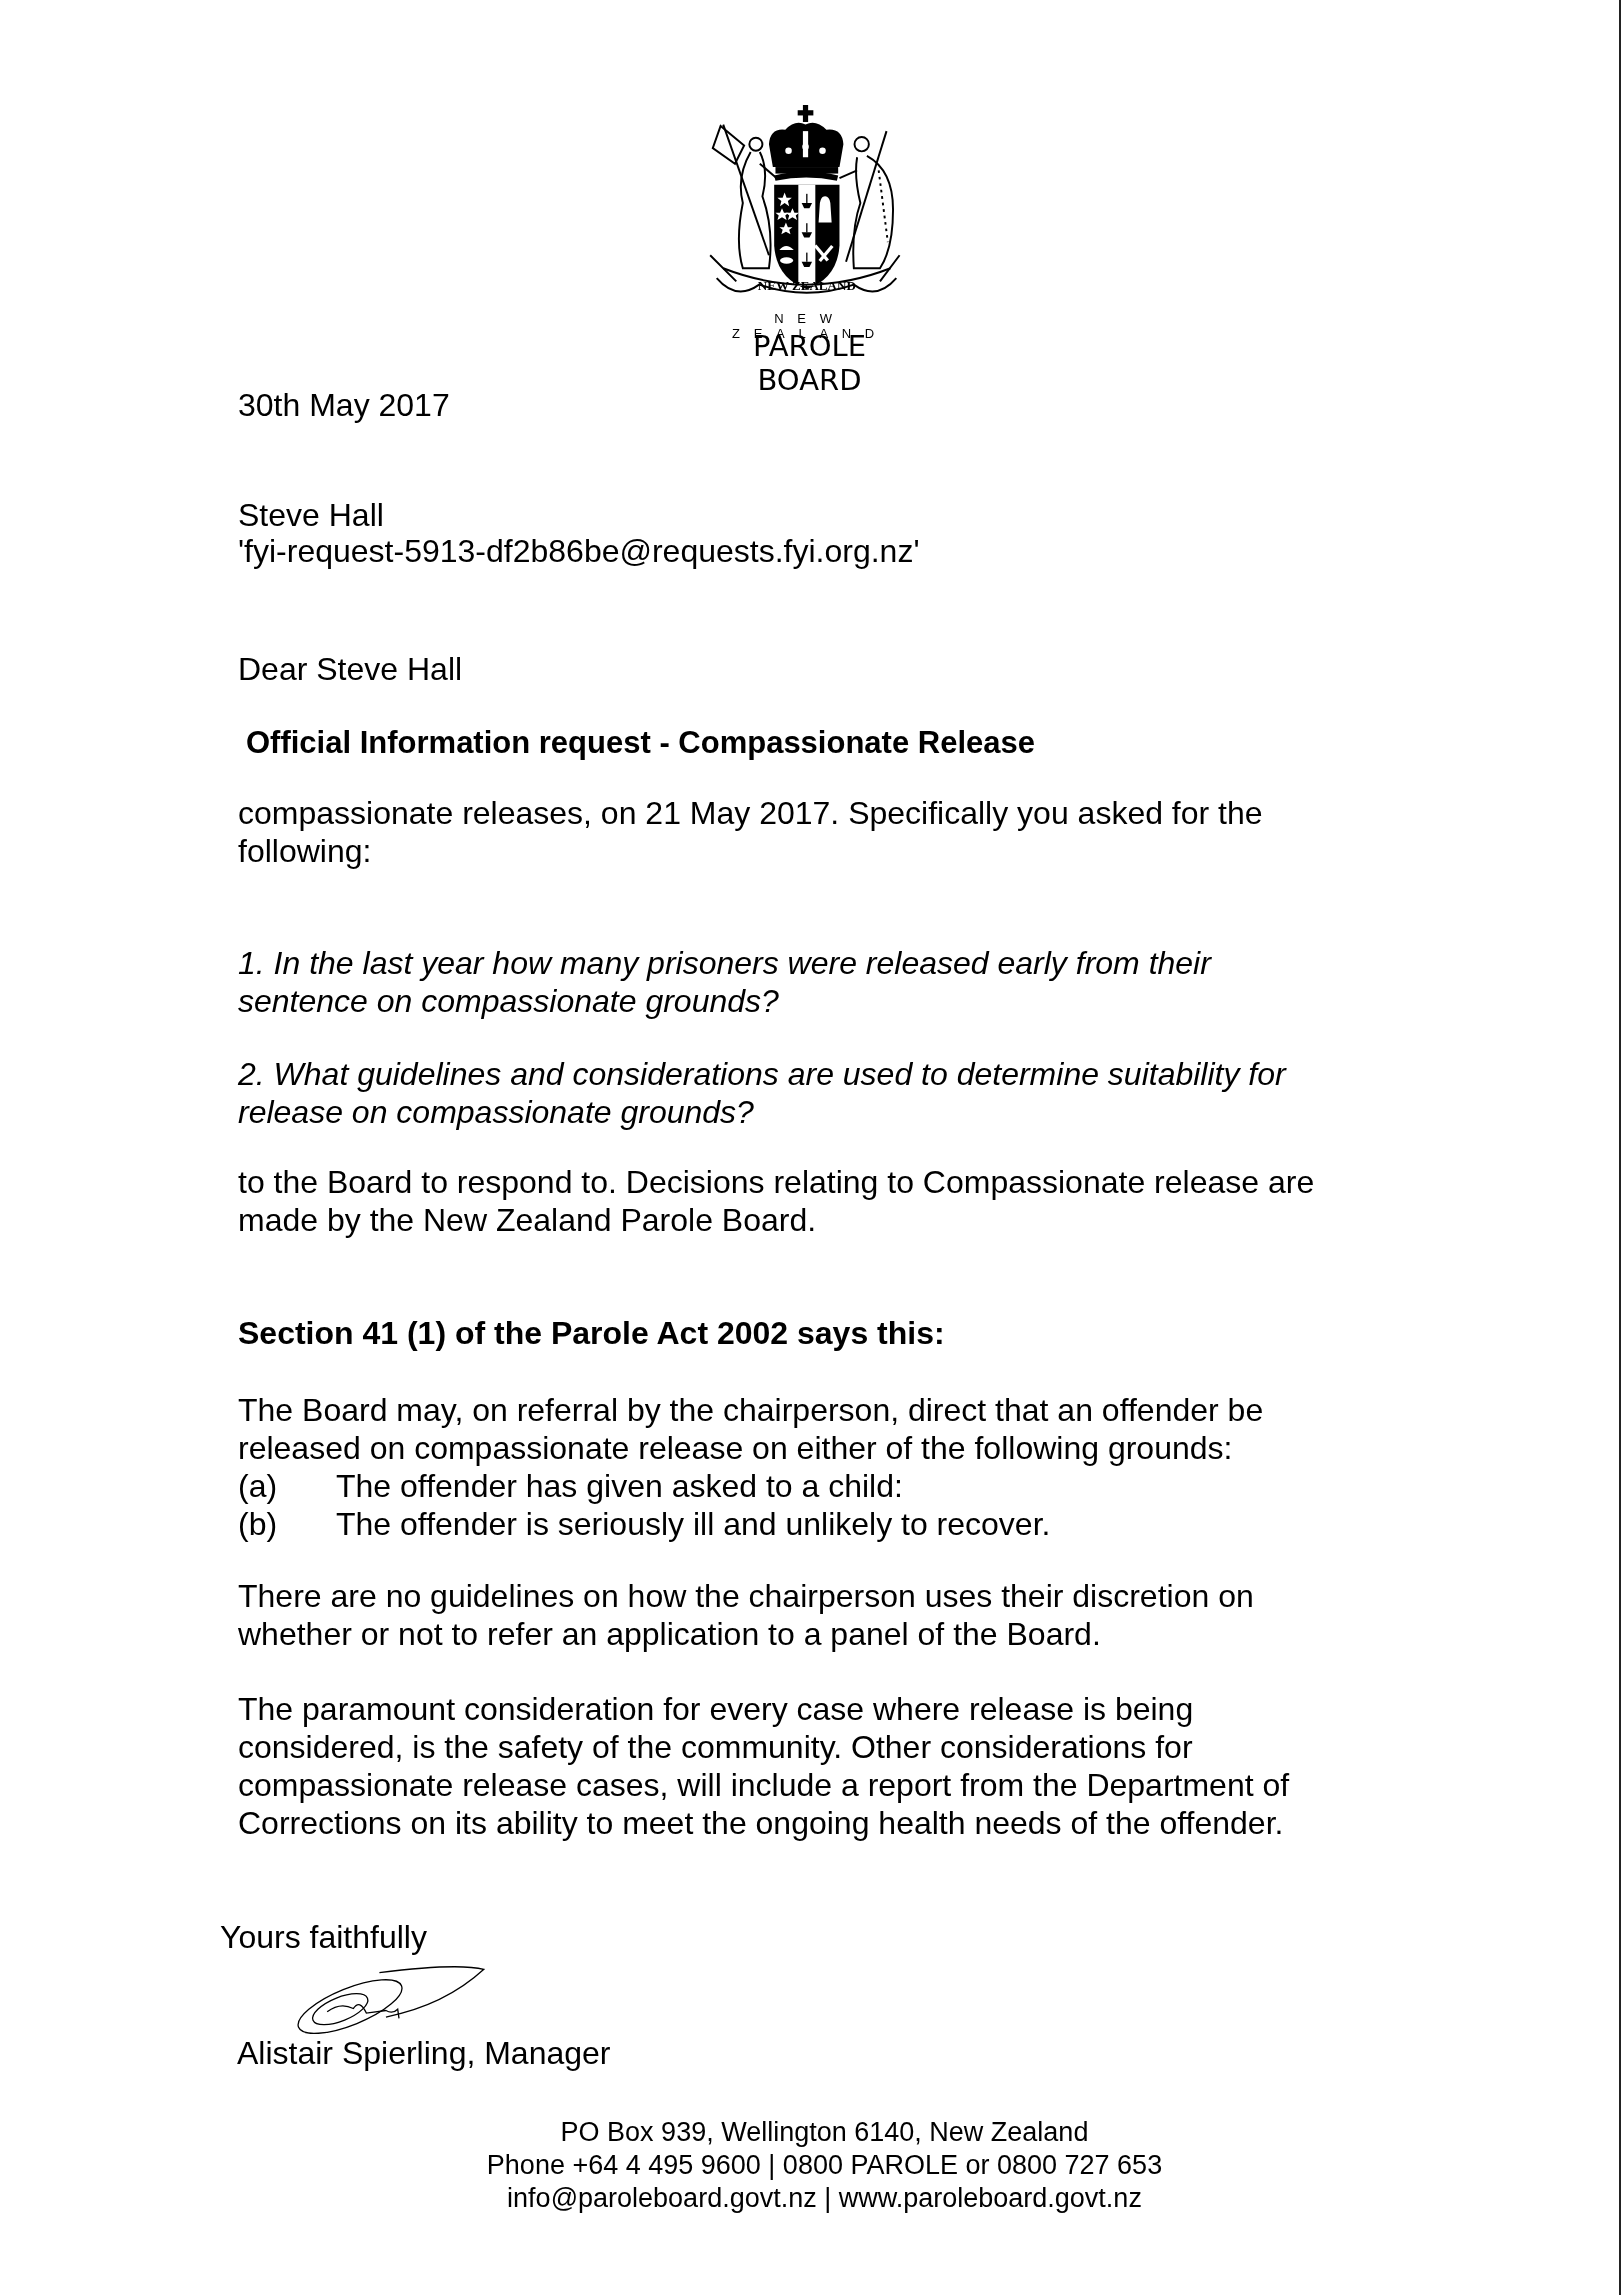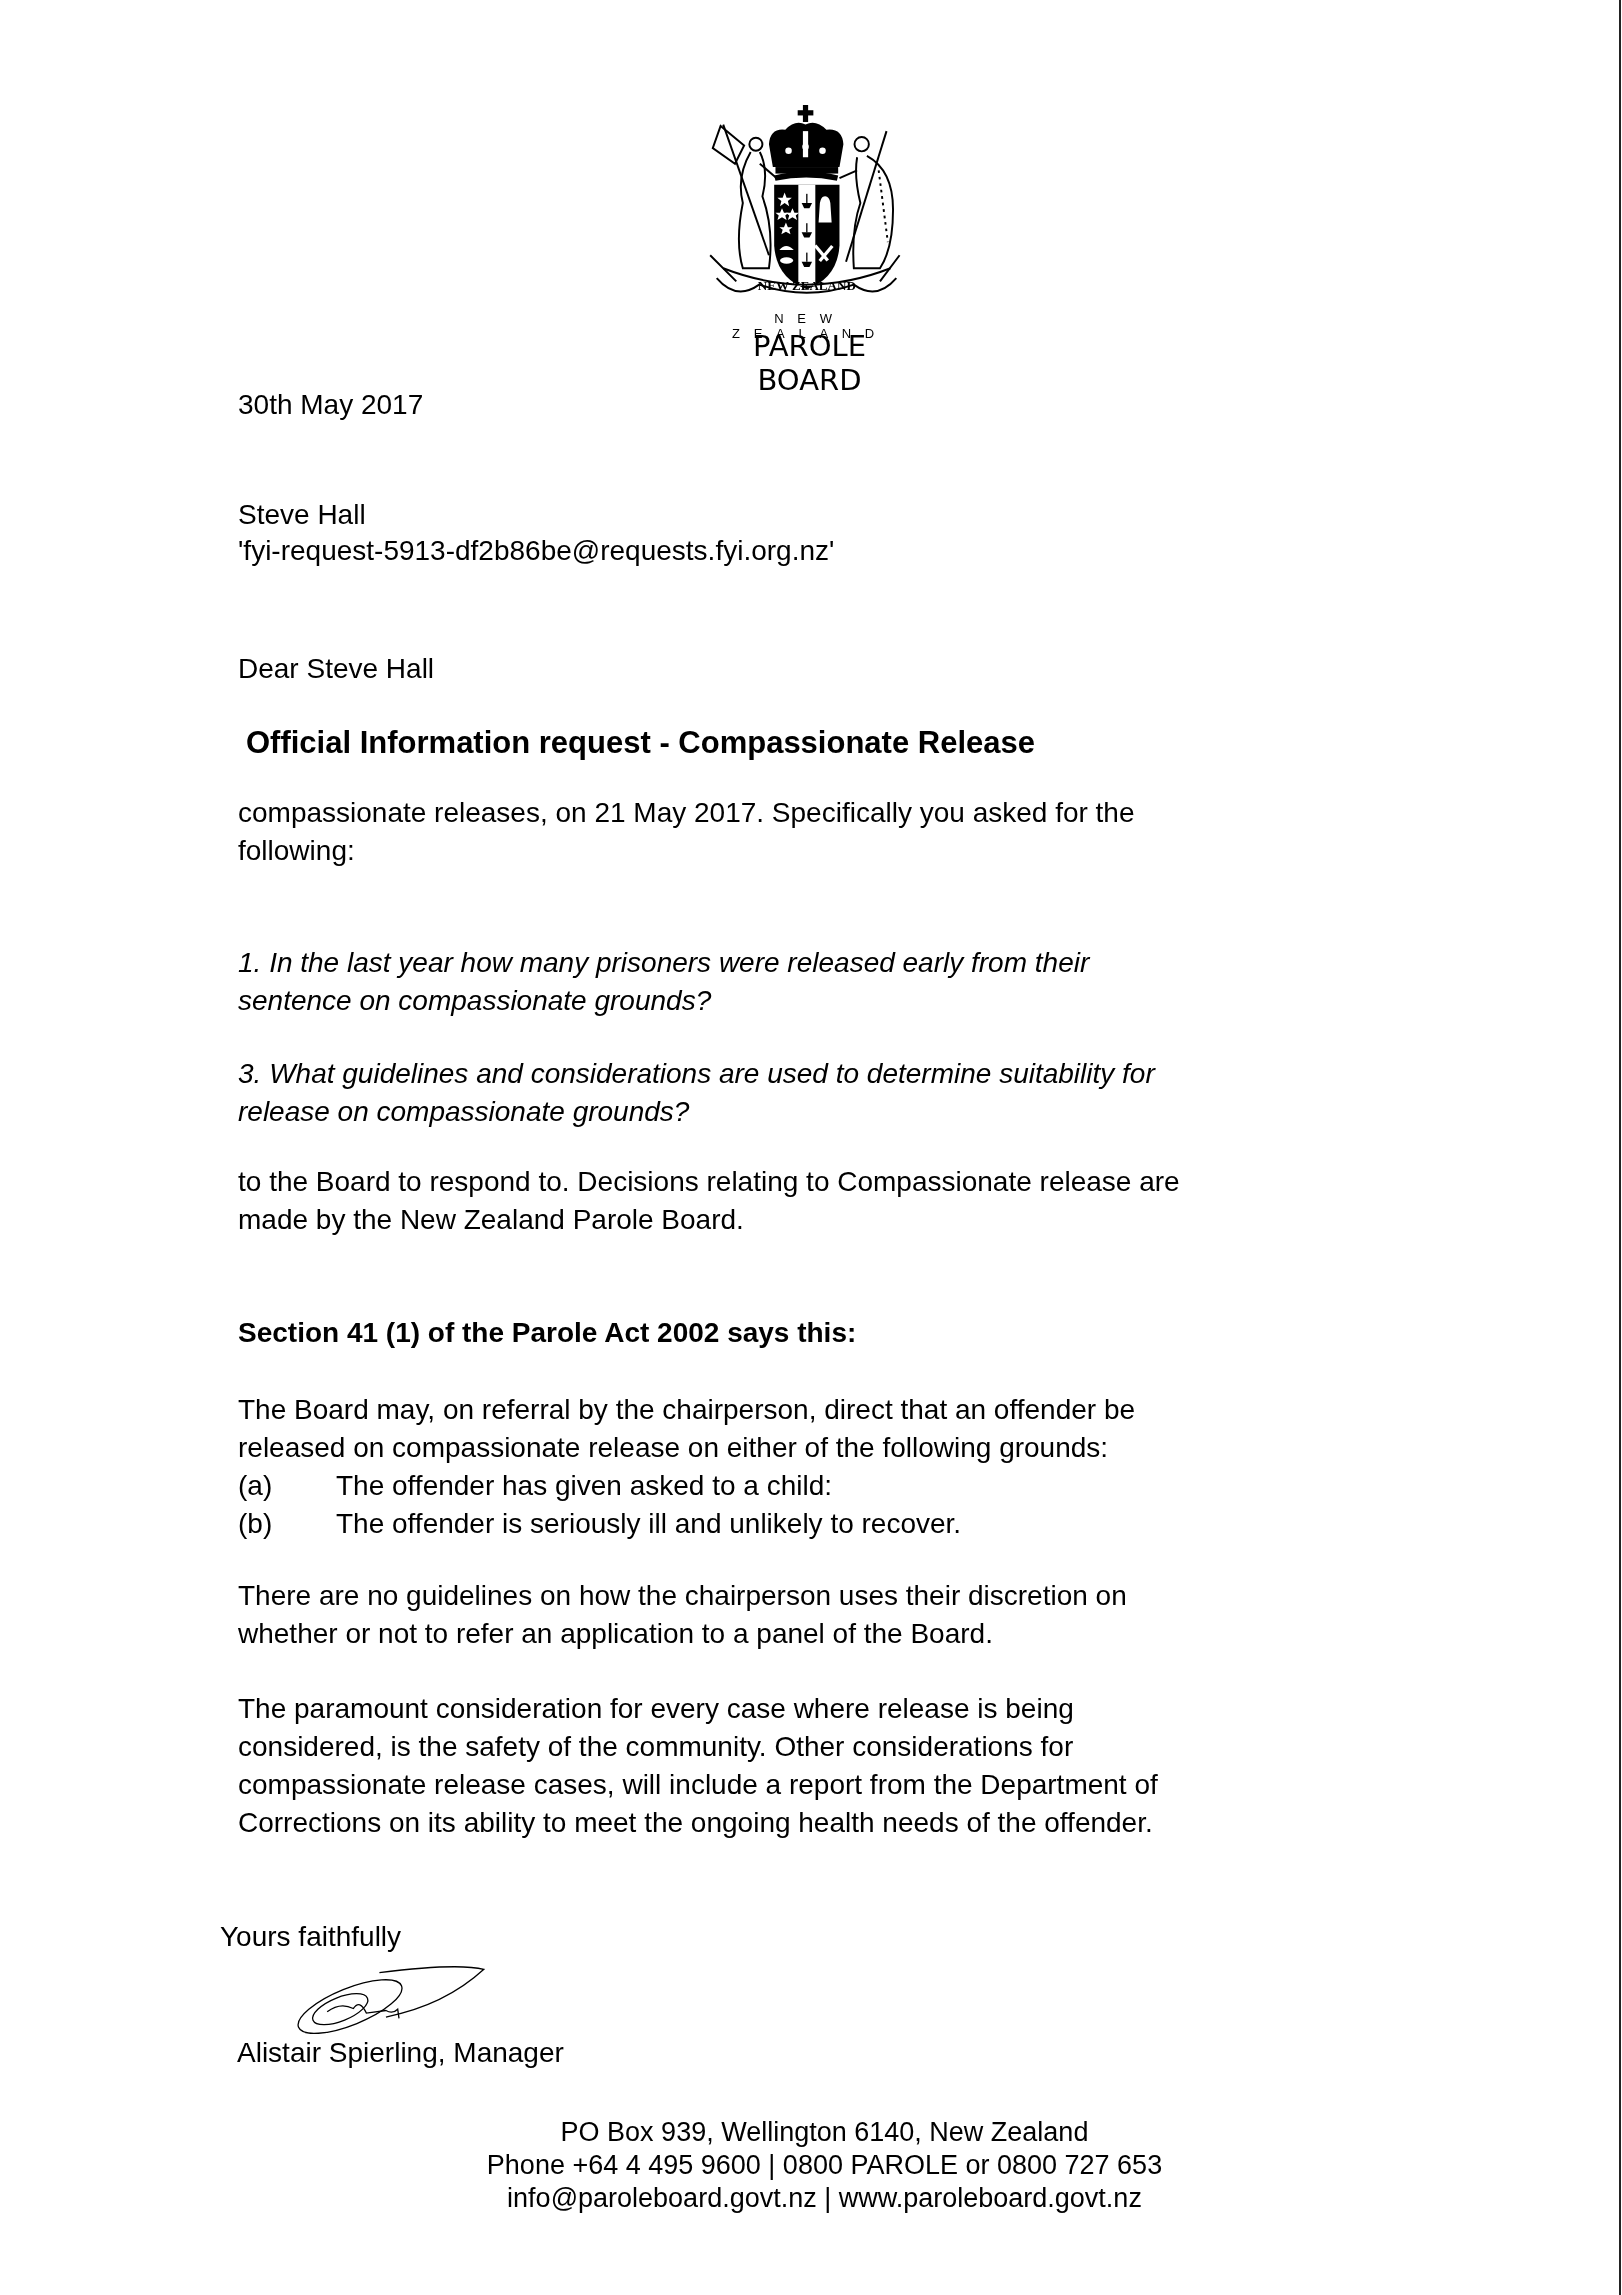--- a/index.html
+++ b/index.html
@@ -1,20 +1,20 @@
 <!DOCTYPE html>
 <html style="font-size:10.5px"><head>
 <meta charset="utf-8">
 <style>
   html, body { margin:0; padding:0; background:#ffffff; }
   body { width:1623px; height:2295px; position:relative; overflow:hidden;
          font-family:"Liberation Sans", sans-serif; color:#000; }
   .scan-edge { position:absolute; left:1619px; top:0; width:2px; height:2295px; background:#222; }
   .abs { position:absolute; white-space:nowrap; }
-  .t { font-size:28px; line-height:38px; }
+  .t { font-size:32px; line-height:38px; }
   .ital { font-style:italic; }
   .bold { font-weight:bold; }
   .crest { position:absolute; left:697px; top:105px; width:219px; height:209px; }
   .org-line1 { position:absolute; left:702px; top:311px; width:216px; font-size:13px;
                letter-spacing:13.7px; text-align:center; font-family:"Liberation Sans", sans-serif; }
   .org-line2 { position:absolute; left:701px; top:329px; width:217px; font-size:29px;
                text-align:center; font-family:"DejaVu Sans", sans-serif; letter-spacing:0px; }
   .list-label { display:inline-block; width:98px; }
   .footer { position:absolute; left:432px; width:785px; text-align:center; font-size:27px; line-height:33px; }
   .sig { position:absolute; left:288px; top:1966px; width:222px; height:72px; }
@@ -100,21 +100,21 @@
 <div class="abs t" style="left:238px; top:794px;">
   <div>compassionate releases, on 21 May 2017.  Specifically you asked for the</div>
   <div>following:</div>
 </div>
 
 <div class="abs t ital" style="left:238px; top:944px;">
   <div>1. In the last year how many prisoners were released early from their</div>
   <div>sentence on compassionate grounds?</div>
 </div>
 <div class="abs t ital" style="left:238px; top:1055px;">
-  <div>3. What guidelines and considerations are used to determine suitability for</div>
+  <div>2. What guidelines and considerations are used to determine suitability for</div>
   <div>release on compassionate grounds?</div>
 </div>
 
 <div class="abs t" style="left:238px; top:1163px;">
   <div>to the Board to respond to. Decisions relating to Compassionate release are</div>
   <div>made by the New Zealand Parole Board.</div>
 </div>
 
 <div class="abs t" style="left:238px; top:1314px;font-weight:bold;">Section 41 (1) of the Parole Act 2002 says this:</div>
 

